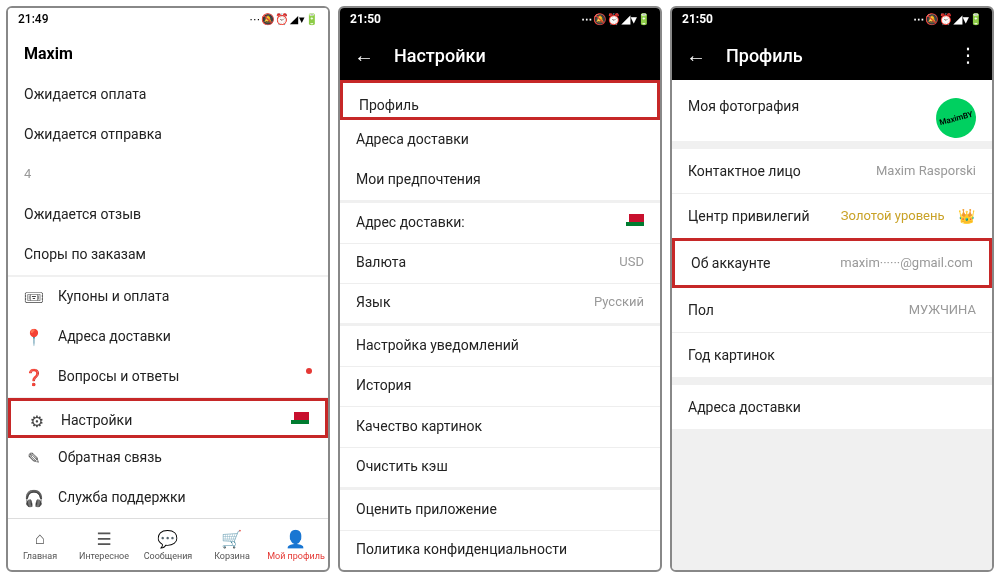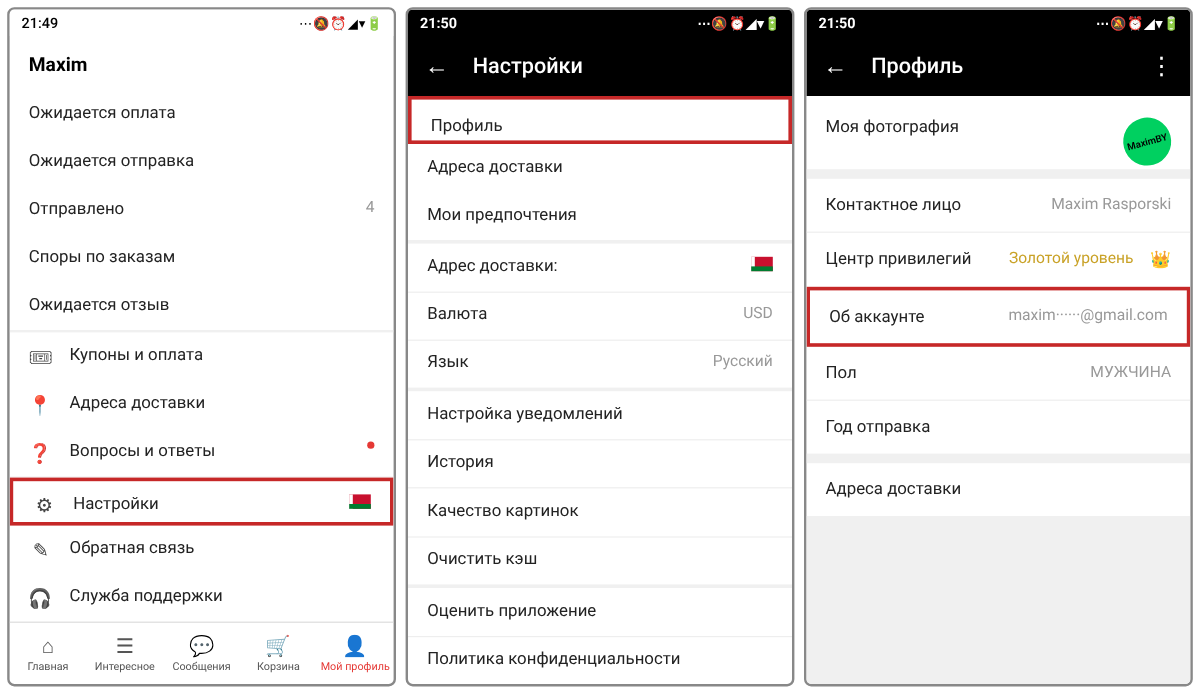--- a/index.html
+++ b/index.html
@@ -112,28 +112,27 @@
   </div>
   <div class="title-name">Maxim</div>
   <div class="list">
     <div class="row">
         <span class="label">Ожидается оплата</span>
       </div>
     <div class="row">
         <span class="label">Ожидается отправка</span>
       </div>
     <div class="row">
-      <span class="label">Отправлено</span>
       <span class="value faded">4</span>
     </div>
     <div class="row">
+        <span class="label">Ожидается отзыв</span>
+      </div>
+    <div class="row">
         <span class="label">Споры по заказам</span>
-      </div>
-    <div class="row">
-        <span class="label">Ожидается отзыв</span>
       </div>
     <div class="sep"></div>
     <div class="row">
       <span class="icon">🎟</span>
       <span class="label">Купоны и оплата</span>
     </div>
     <div class="row">
       <span class="icon">📍</span>
       <span class="label">Адреса доставки</span>
     </div>
@@ -274,21 +273,21 @@
     <div class="row row-tall h-box">
       <span class="label">Об аккаунте</span>
       <span class="value faded">maxim······@gmail.com</span>
     </div>
     <div class="row row-tall">
       <span class="label">Пол</span>
       <span class="value">МУЖЧИНА</span>
     </div>
     <div class="divider"></div>
     <div class="row row-tall">
-        <span class="label">Год отправка</span>
+        <span class="label">Год картинок</span>
       </div>
     <div class="sep"></div>
     <div class="row row-tall">
         <span class="label">Адреса доставки</span>
       </div>
     <div class="sep" style="flex:1"></div>
   </div>
 </div>
 
 </body></html>

